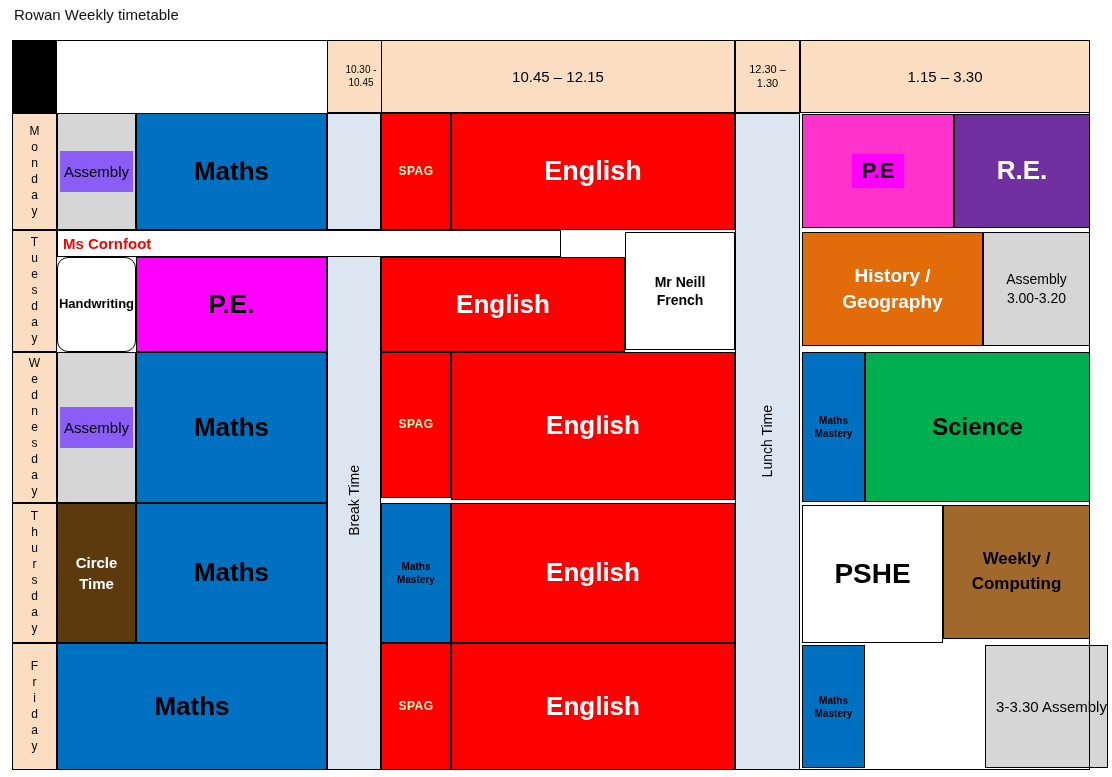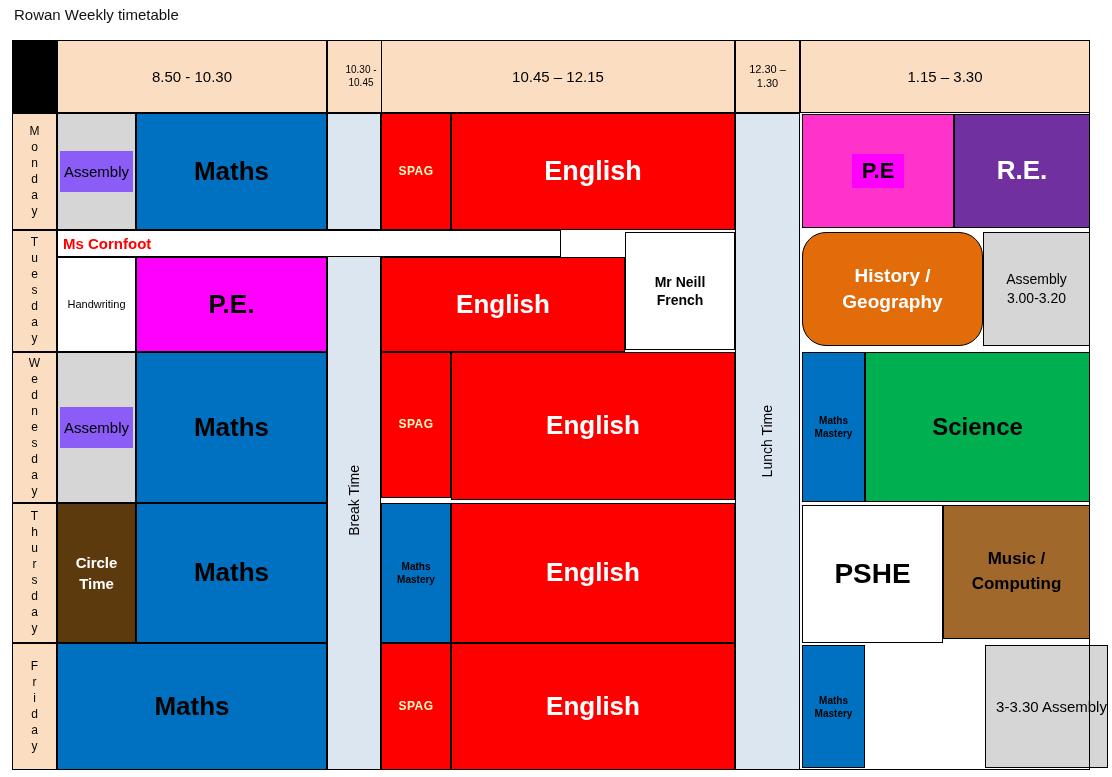--- a/index.html
+++ b/index.html
@@ -28,41 +28,40 @@
     font-size:14px; white-space:nowrap;
   }
   .big-black { font-weight:bold; font-size:26px; color:#000; }
   .big-white { font-weight:bold; font-size:26px; color:#fff; }
   .spag { font-weight:bold; font-size:12px; color:#fef9c3; letter-spacing:0.5px; }
   .assembly-plain { font-size:15px; }
   .hl-gray { background:#8b5cf6; padding:12px 4px; }
   .hl-magenta { background:#ff00ff; padding:4px 10px; }
   .pe-mon { font-weight:bold; font-size:22px; color:#000; }
   .cornfoot { font-weight:bold; font-size:15px; color:#ff0000; width:100%; text-align:left; padding-left:5px; }
-  .handwriting { font-weight:normal; font-size:11px; }
+  .handwriting { font-weight:bold; font-size:13px;border-radius:11px; }
   .french { font-weight:bold; font-size:14px; line-height:1.3; }
   .humanities { font-weight:bold; font-size:19px; color:#fff; line-height:1.35; padding:0 18px; }
   .gray-note { font-size:14px; line-height:1.35; }
   .gray-note-left { font-size:15px; line-height:1.4; text-align:left; width:100%; padding-left:10px; box-sizing:border-box; }
   .mastery { font-weight:bold; font-size:10px; line-height:1.3; padding:0 8px; }
   .science { font-weight:bold; font-size:24px; }
   .circle { font-weight:bold; font-size:15px; color:#fff; line-height:1.4; padding:0 14px; }
   .pshe { font-weight:bold; font-size:28px; }
   .music { font-weight:bold; font-size:17px; line-height:1.45; padding:0 16px; }
   .dtart { font-weight:bold; font-size:22px; color:#fff; }
 </style>
 </head>
 <body>
 
 <div class="board">
 
   <div class="title">Rowan Weekly timetable</div>
 
   <div class="cell" style="left: 12px; top: 40px; width: 45px; height: 73px; background-color: rgb(0, 0, 0);"></div>
-  <div class="cell hdr" style="left: 57px; top: 40px; width: 270px; height: 73px; background-color: rgb(251, 222, 194);">8.50 - 10.30</div>
   <div class="cell hdr-small" style="left: 327px; top: 40px; width: 68px; height: 73px; padding: 0px 14px; background-color: rgb(251, 222, 194);">10.30 - 10.45</div>
   <div class="cell hdr" style="left: 381px; top: 40px; width: 354px; height: 73px; background-color: rgb(251, 222, 194);">10.45 – 12.15</div>
   <div class="cell hdr-lunch" style="left: 735px; top: 40px; width: 65px; height: 73px; padding: 0px 7px; background-color: rgb(251, 222, 194);">12.30 – 1.30</div>
   <div class="cell hdr" style="left: 800px; top: 40px; width: 290px; height: 73px; background-color: rgb(251, 222, 194);">1.15 – 3.30</div>
 
   <div class="cell" style="left: 12px; top: 113px; width: 45px; height: 117px; background-color: rgb(251, 222, 194);">
     <span class="day-label">Monday</span>
   </div>
   <div class="cell" style="left: 12px; top: 230px; width: 45px; height: 122px; background-color: rgb(251, 222, 194);">
     <span class="day-label">Tuesday</span>
@@ -96,38 +95,38 @@
   </div>
   <div class="cell big-white" style="left: 954px; top: 114px; width: 136px; height: 114px; background-color: rgb(112, 48, 160);">R.E.</div>
 
   <div class="cell" style="left: 57px; top: 230px; width: 504px; height: 27px; background-color: rgb(255, 255, 255);">
     <span class="cornfoot">Ms Cornfoot</span>
   </div>
   <div class="cell handwriting" style="left: 57px; top: 257px; width: 79px; height: 95px; background-color: rgb(255, 255, 255);">Handwriting</div>
   <div class="cell big-black" style="left: 136px; top: 257px; width: 191px; height: 95px; background-color: rgb(255, 0, 255);">P.E.</div>
   <div class="cell big-white" style="left: 381px; top: 257px; width: 244px; height: 95px; background-color: rgb(255, 0, 0);">English</div>
   <div class="cell french" style="left: 625px; top: 232px; width: 110px; height: 118px; padding: 0px 16px; background-color: rgb(255, 255, 255);">Mr Neill French</div>
-  <div class="cell humanities" style="left: 802px; top: 232px; width: 181px; height: 114px; background-color: rgb(226, 107, 10); border-radius: 24px;">History / Geography</div>
+  <div class="cell humanities" style="left: 802px; top: 232px; width: 181px; height: 114px; background-color: rgb(226, 107, 10);">History / Geography</div>
   <div class="cell gray-note" style="left: 983px; top: 232px; width: 107px; height: 114px; padding: 0px 12px; background-color: rgb(214, 214, 214);">Assembly 3.00-3.20</div>
 
   <div class="cell" style="left: 57px; top: 352px; width: 79px; height: 151px; background-color: rgb(214, 214, 214);">
     <span class="assembly-plain hl-gray">Assembly</span>
   </div>
   <div class="cell big-black" style="left: 136px; top: 352px; width: 191px; height: 151px; background-color: rgb(0, 112, 192);">Maths</div>
   <div class="cell spag" style="left: 381px; top: 352px; width: 70px; height: 146px; background-color: rgb(255, 0, 0);">SPAG</div>
   <div class="cell big-white" style="left: 451px; top: 352px; width: 284px; height: 148px; background-color: rgb(255, 0, 0);">English</div>
   <div class="cell mastery" style="left: 802px; top: 352px; width: 63px; height: 150px; background-color: rgb(0, 112, 192);">Maths Mastery</div>
   <div class="cell science" style="left: 865px; top: 352px; width: 225px; height: 150px; background-color: rgb(0, 176, 80);">Science</div>
 
   <div class="cell circle" style="left: 57px; top: 503px; width: 79px; height: 140px; background-color: rgb(93, 57, 14);">Circle Time</div>
   <div class="cell big-black" style="left: 136px; top: 503px; width: 191px; height: 140px; background-color: rgb(0, 112, 192);">Maths</div>
   <div class="cell mastery" style="left: 381px; top: 503px; width: 70px; height: 140px; background-color: rgb(0, 112, 192);">Maths Mastery</div>
   <div class="cell big-white" style="left: 451px; top: 503px; width: 284px; height: 140px; background-color: rgb(255, 0, 0);">English</div>
   <div class="cell pshe" style="left: 802px; top: 505px; width: 141px; height: 138px; background-color: rgb(255, 255, 255);">PSHE</div>
-  <div class="cell music" style="left: 943px; top: 505px; width: 147px; height: 134px; background-color: rgb(161, 104, 43);">Music / Computing</div>
+  <div class="cell music" style="left: 943px; top: 505px; width: 147px; height: 134px; background-color: rgb(161, 104, 43);">Weekly / Computing</div>
 
   <div class="cell big-black" style="left: 57px; top: 643px; width: 270px; height: 127px; background-color: rgb(0, 112, 192);">Maths</div>
   <div class="cell spag" style="left: 381px; top: 643px; width: 70px; height: 127px; background-color: rgb(255, 0, 0);">SPAG</div>
   <div class="cell big-white" style="left: 451px; top: 643px; width: 284px; height: 127px; background-color: rgb(255, 0, 0);">English</div>
   <div class="cell mastery" style="left: 802px; top: 645px; width: 63px; height: 123px; background-color: rgb(0, 112, 192);">Maths Mastery</div>
   <div class="cell gray-note-left" style="left: 985px; top: 645px; width: 123px; height: 123px; background-color: rgb(214, 214, 214);">3-3.30 Assembly</div>
 
   <div class="frame" style="left:12px; top:40px; width:1078px; height:730px;"></div>
 
 </div>

